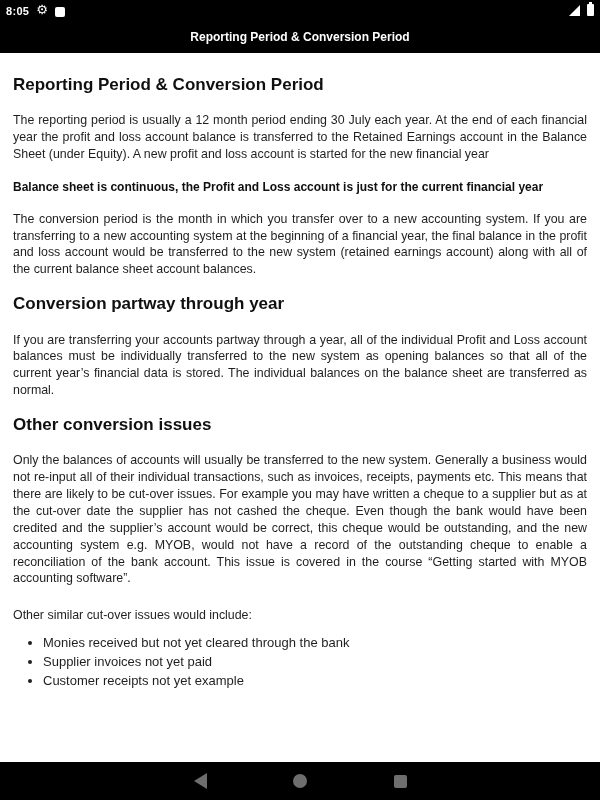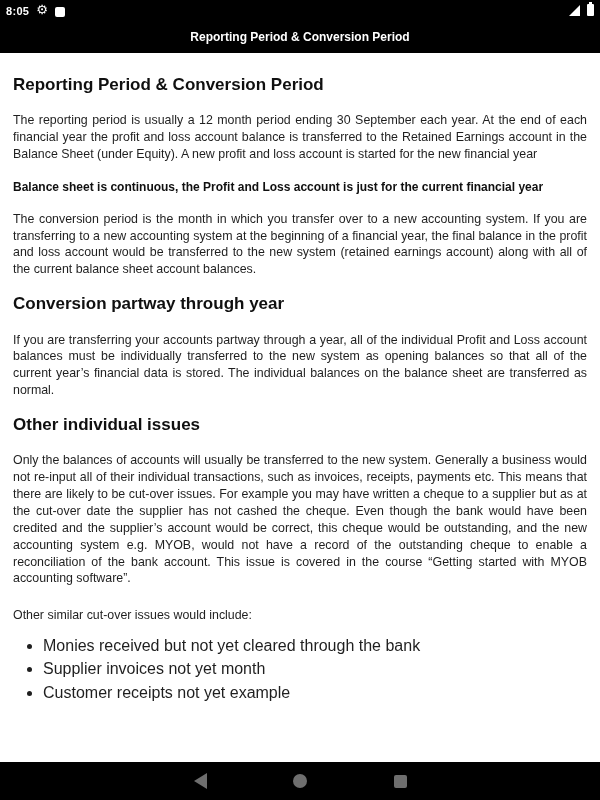--- a/index.html
+++ b/index.html
@@ -65,21 +65,21 @@
     margin: 2px 0 15px 0; line-height: 1.4;
   }
   .content p {
     font-size: 12.4px; line-height: 1.36; text-align: justify;
     margin: 0 0 16px 0;
   }
   .content p.tight { margin-bottom: 20px; }
   .content p.leadin { text-align: left; margin-bottom: 10px; }
   .content ul { margin: 0 0 16px 30px; }
   .content li {
-    font-size: 16px; line-height: 1.45;
+    font-size: 13px; line-height: 1.45;
   }
 
   
   .nav-bar {
     height: 38px; background: #000; flex: 0 0 auto;
     display: flex; align-items: center; justify-content: center;
   }
   .nav-btn {
     background: transparent; border: 0; width: 44px; height: 38px;
     margin: 0 28px; display: flex; align-items: center; justify-content: center;
@@ -117,38 +117,38 @@
     </div>
   </header>
 
   <div class="app-bar">
     <span class="app-title">Reporting Period &amp; Conversion Period</span>
   </div>
 
   <main class="content">
     <h1>Reporting Period &amp; Conversion Period</h1>
 
-    <p>The reporting period is usually a 12 month period ending 30 September each year. At the end of each financial year the profit and loss account balance is transferred to the Retained Earnings account in the Balance Sheet (under Equity). A new profit and loss account is started for the new financial year</p>
+    <p>The reporting period is usually a 12 month period ending 30 July each year. At the end of each financial year the profit and loss account balance is transferred to the Retained Earnings account in the Balance Sheet (under Equity). A new profit and loss account is started for the new financial year</p>
 
     <h2>Balance sheet is continuous, the Profit and Loss account is just for the current financial year</h2>
 
     <p>The conversion period is the month in which you transfer over to a new accounting system. If you are transferring to a new accounting system at the beginning of a financial year, the final balance in the profit and loss account would be transferred to the new system (retained earnings account) along with all of the current balance sheet account balances.</p>
 
     <h1 class="h1b">Conversion partway through year</h1>
 
     <p>If you are transferring your accounts partway through a year, all of the individual Profit and Loss account balances must be individually transferred to the new system as opening balances so that all of the current year’s financial data is stored. The individual balances on the balance sheet are transferred as normal.</p>
 
-    <h1 class="h1b">Other individual issues</h1>
+    <h1 class="h1b">Other conversion issues</h1>
 
     <p class="tight">Only the balances of accounts will usually be transferred to the new system. Generally a business would not re-input all of their individual transactions, such as invoices, receipts, payments etc. This means that there are likely to be cut-over issues. For example you may have written a cheque to a supplier but as at the cut-over date the supplier has not cashed the cheque. Even though the bank would have been credited and the supplier’s account would be correct, this cheque would be outstanding, and the new accounting system e.g. MYOB, would not have a record of the outstanding cheque to enable a reconciliation of the bank account. This issue is covered in the course “Getting started with MYOB accounting software”.</p>
     <p class="leadin">Other similar cut-over issues would include:</p>
 
     <ul>
       <li>Monies received but not yet cleared through the bank</li>
-      <li>Supplier invoices not yet month</li>
+      <li>Supplier invoices not yet paid</li>
       <li>Customer receipts not yet example</li>
     </ul>
   </main>
 
   <nav class="nav-bar">
     <button class="nav-btn">
       <span class="tri"></span>
     </button>
     <button class="nav-btn">
       <span class="cir"></span>

